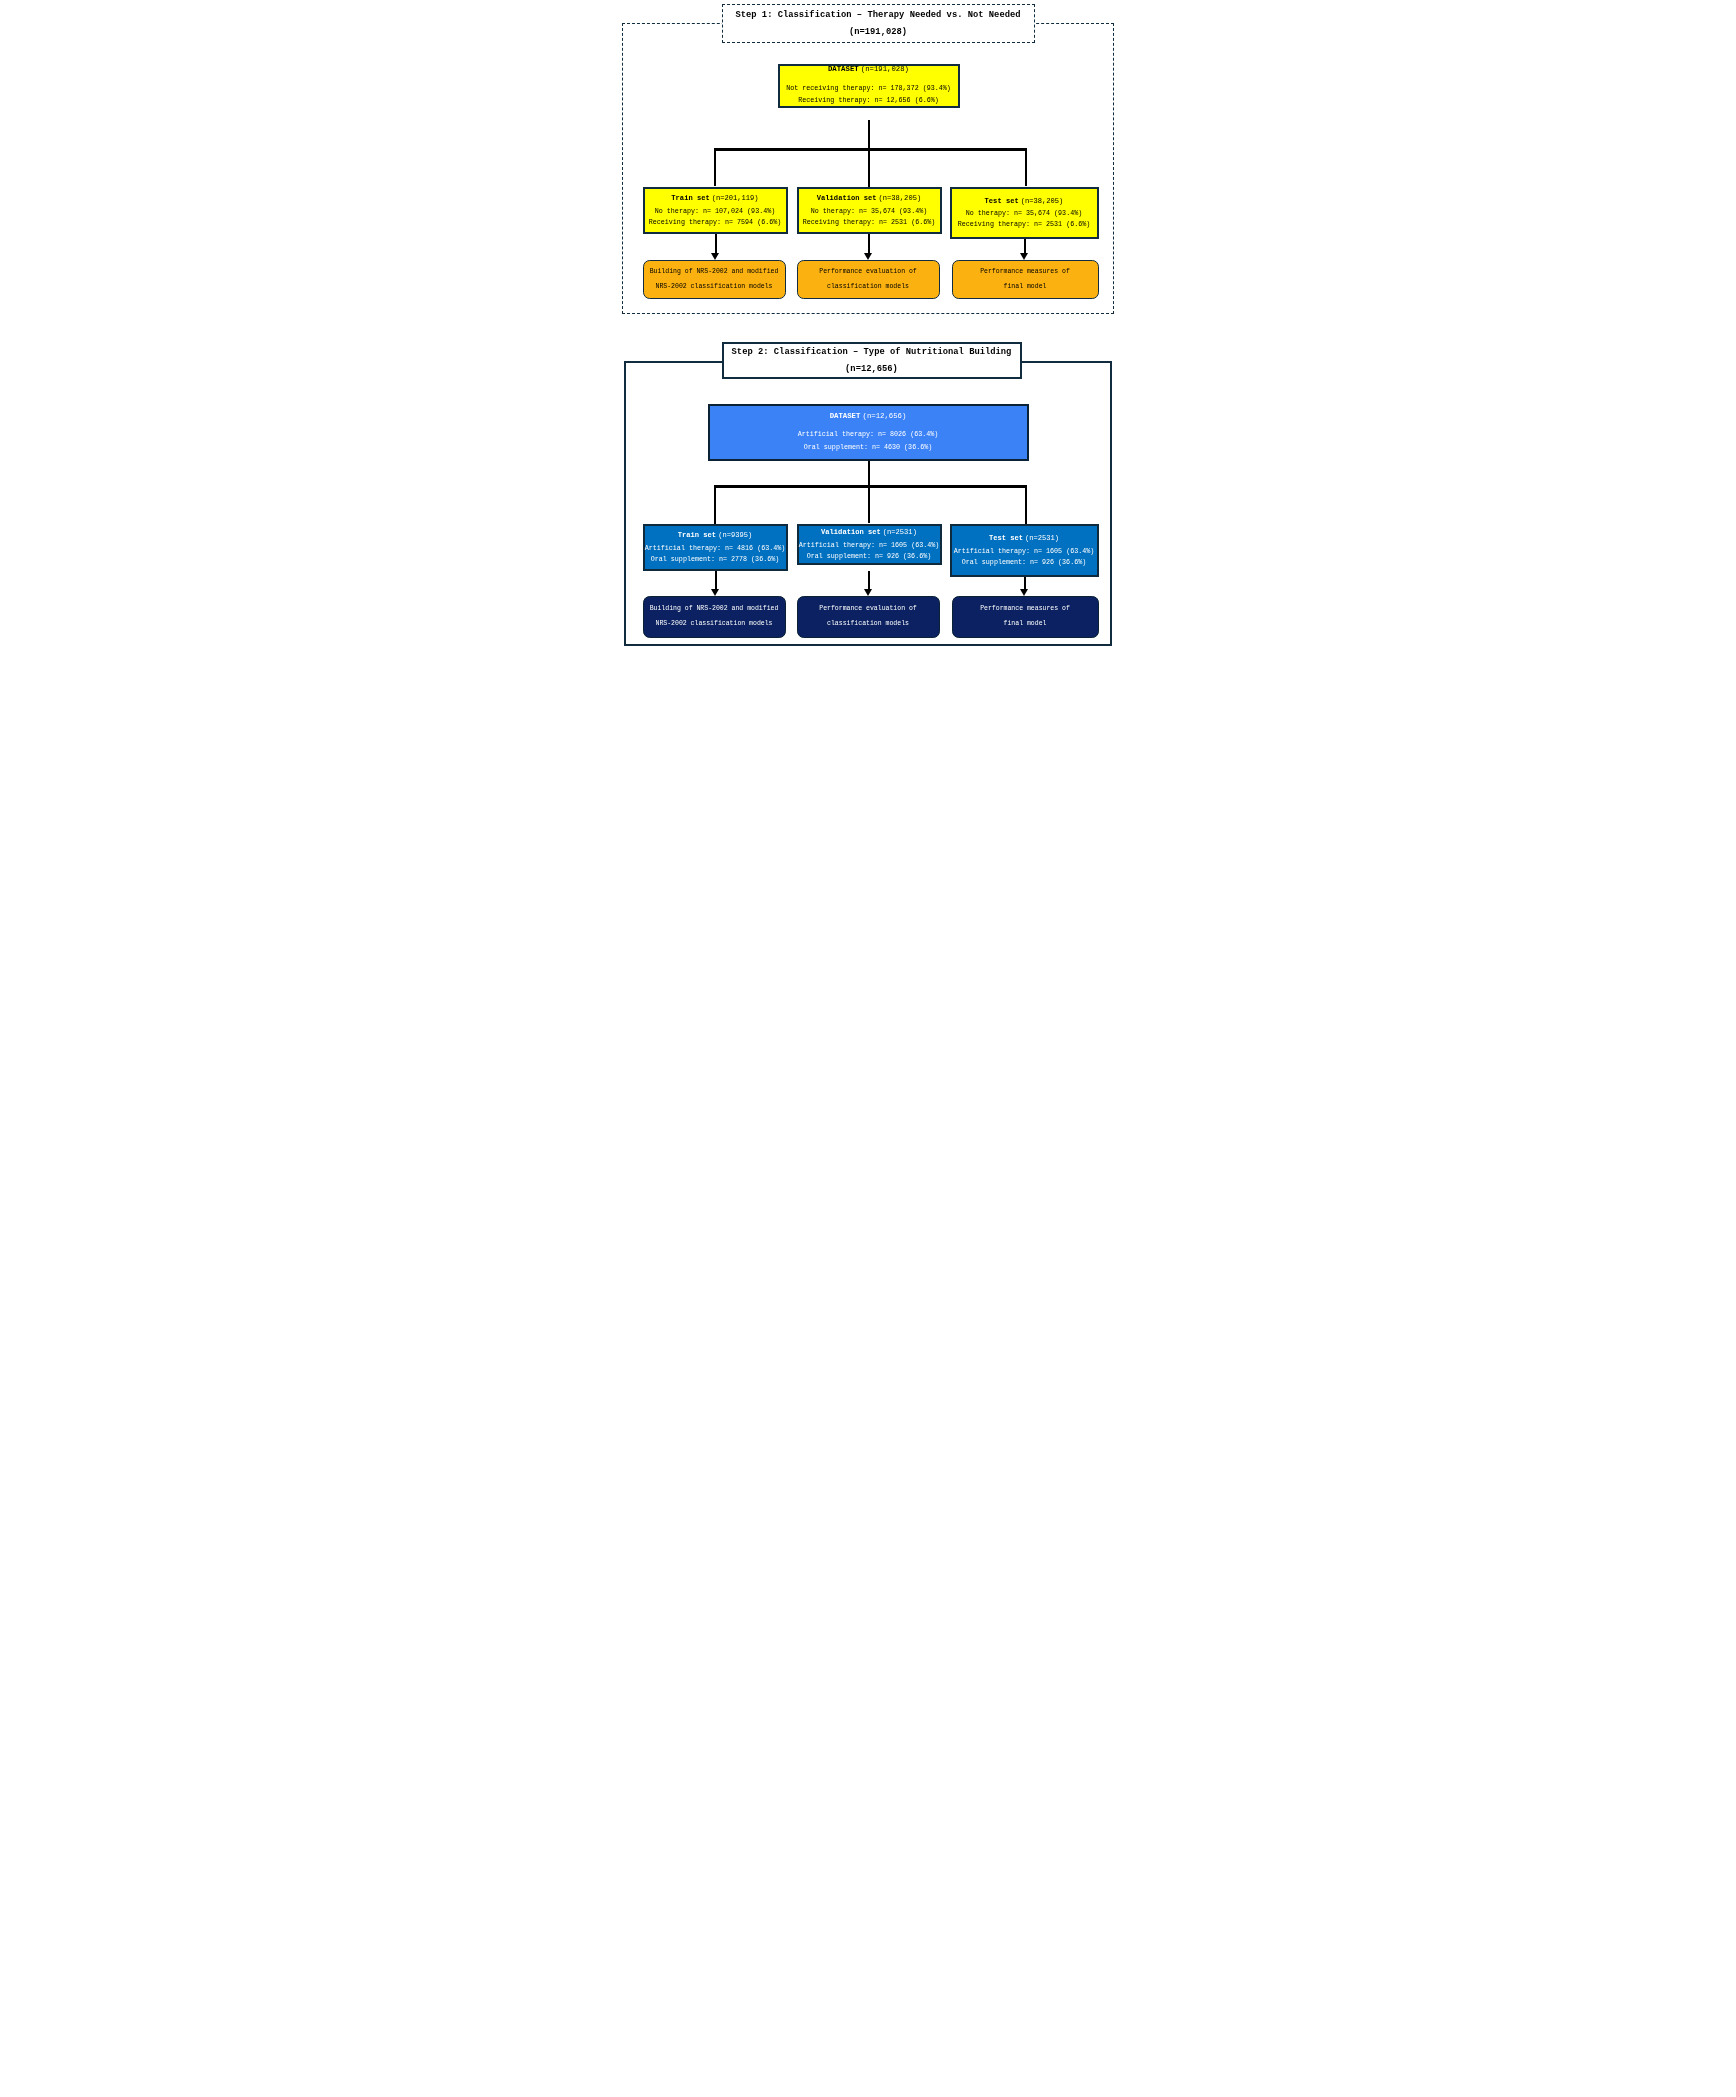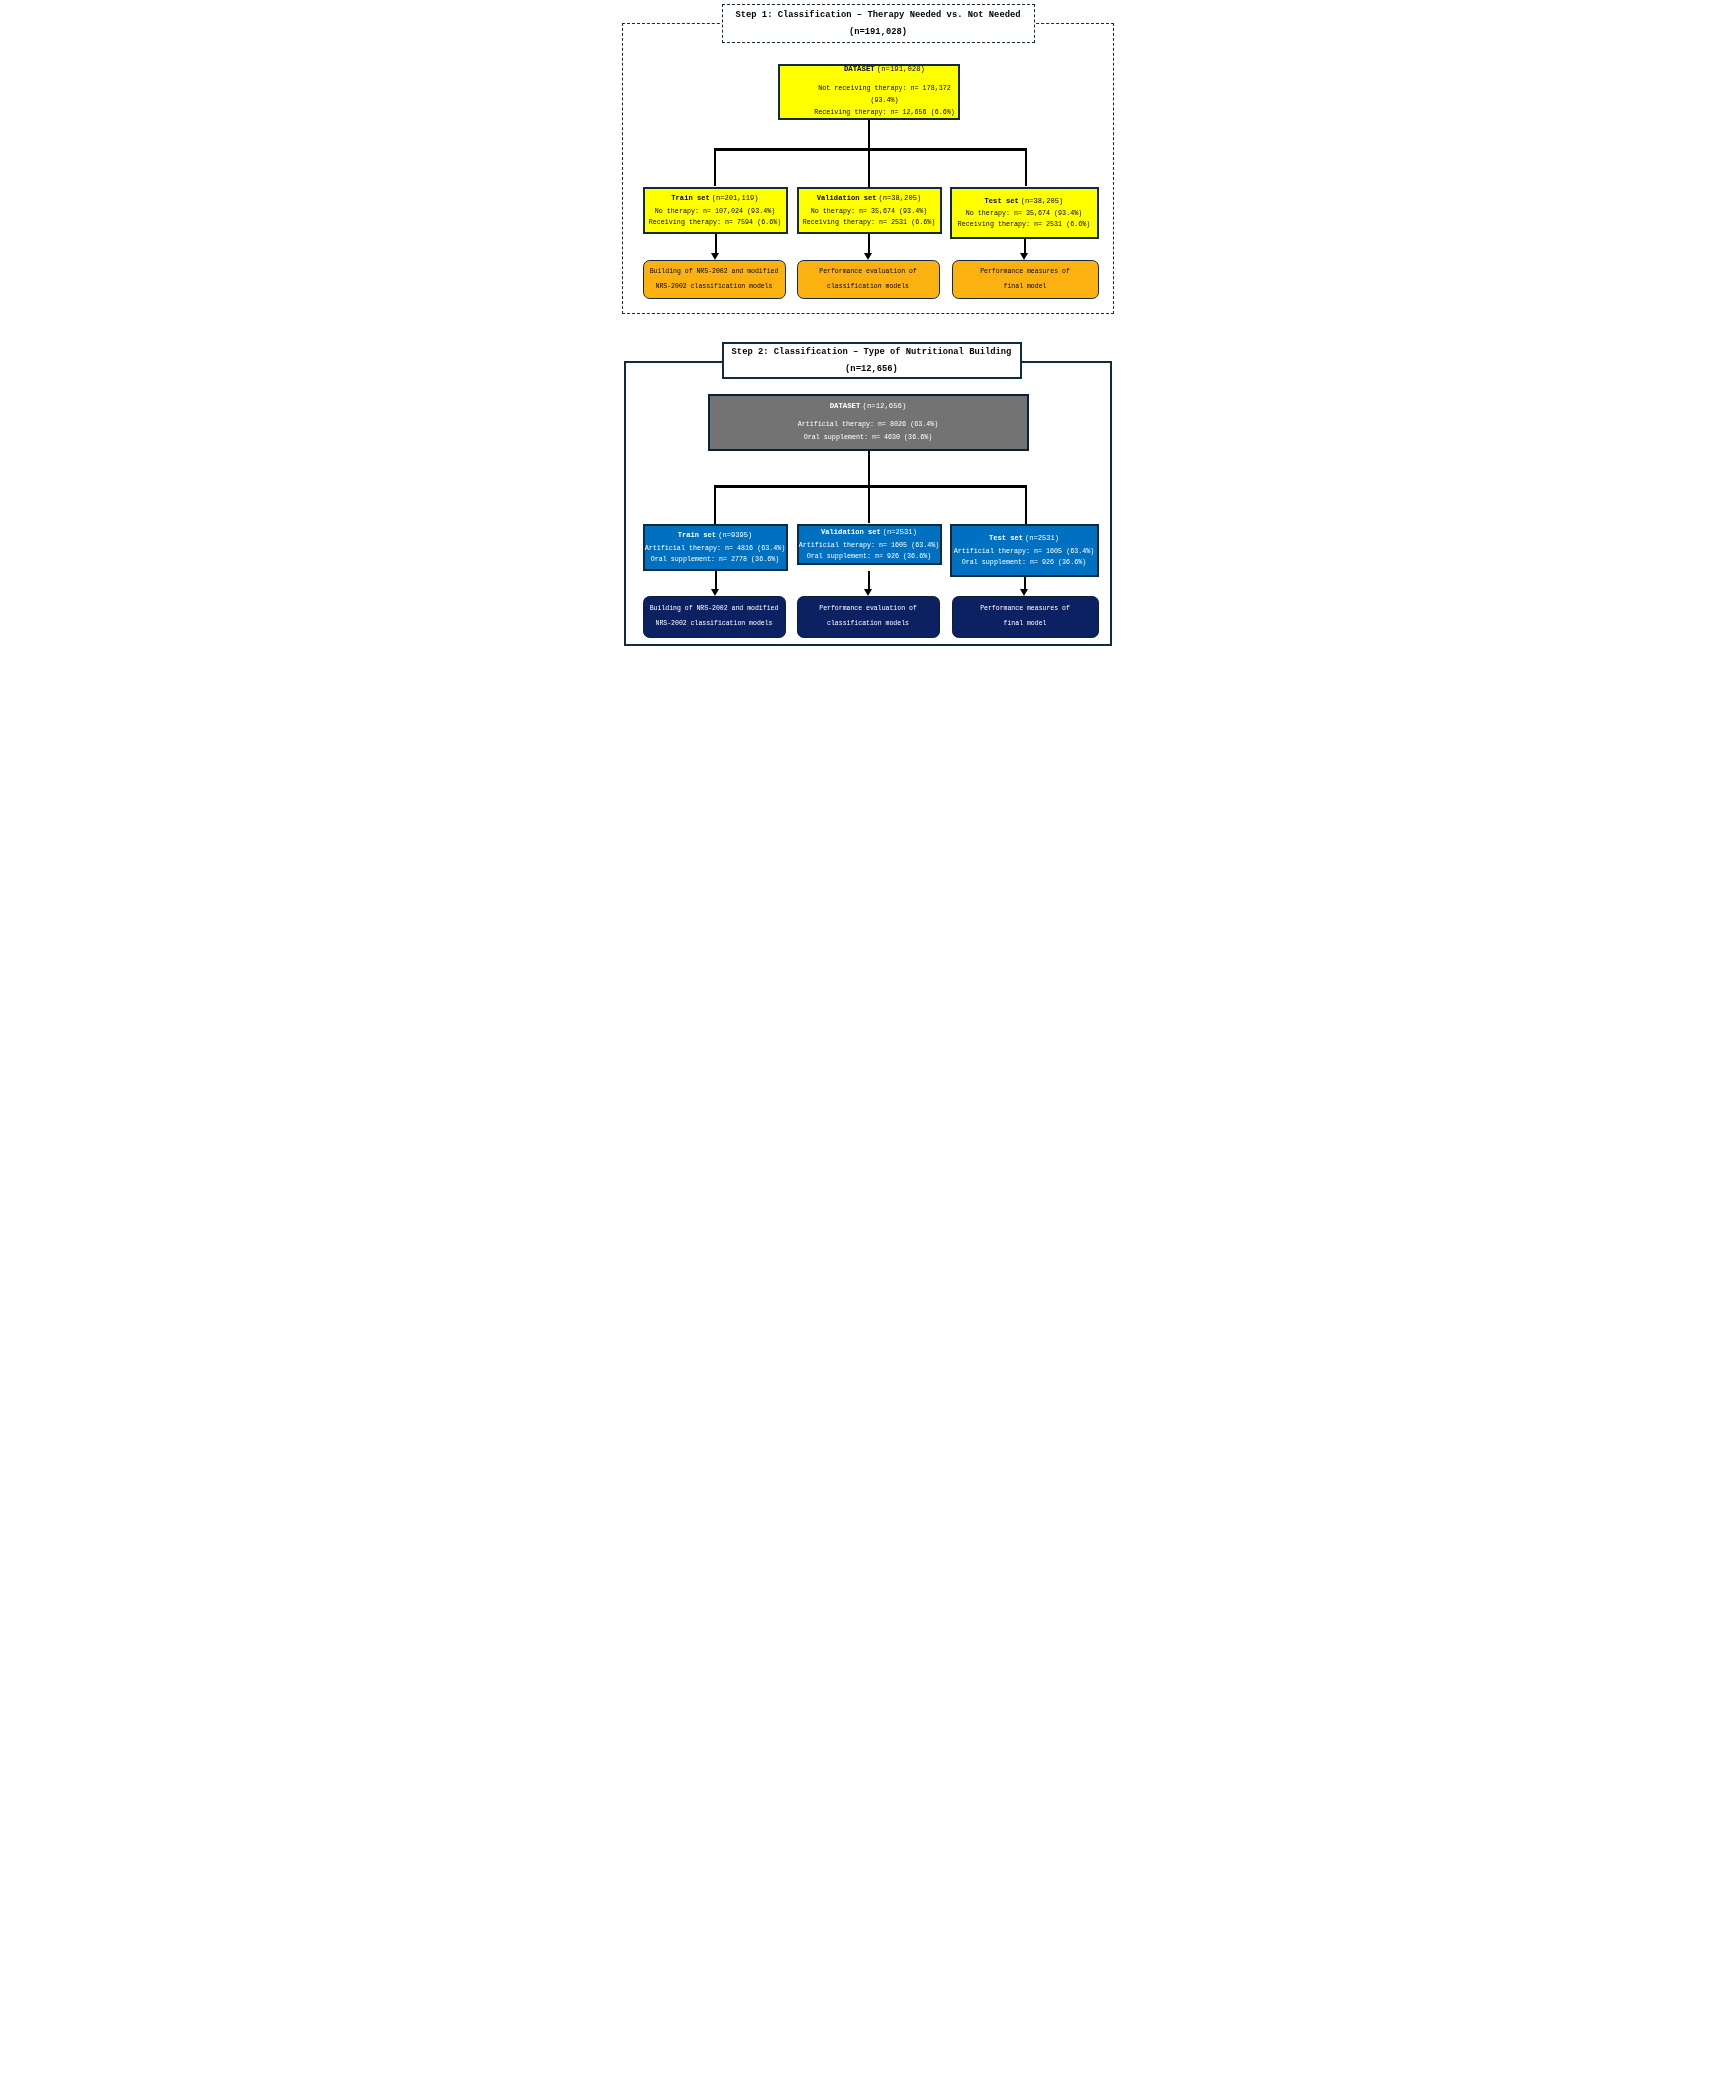--- a/index.html
+++ b/index.html
@@ -14,22 +14,22 @@
   #region2{left:7.6px;top:361px;width:488px;height:285px;border:2.5px solid #102c3e;background:transparent;z-index:1;}
   
   .steptitle{
     background:#ffffff;z-index:4;display:flex;flex-direction:column;justify-content:center;align-items:center;
     text-align:center;font-weight:700;font-size:8.8px;line-height:1.85;
   }
   #title1{left:105px;top:4.2px;width:313px;height:39px;border:1.7px dashed #102c3e;}
   #title2{left:105px;top:342px;width:300px;height:37px;border:2.1px solid #102c3e;}
   
   .dsbox{z-index:3;display:flex;flex-direction:column;justify-content:center;align-items:center;text-align:center;}
-  #ds1{left:161px;top:64px;width:182px;height:56px;background:#ffff00;border:2.1px solid #102c3e;padding-left:32px;}
-  #ds2{left:91px;top:394px;width:321px;height:57px;background:#737373;border:2.1px solid #0a2233;color:#ffffff;}
+  #ds1{left:161px;top:64px;width:182px;height:44px;background:#ffff00;border:2.1px solid #102c3e;}
+  #ds2{left:91px;top:404px;width:321px;height:57px;background:#3b82f6;border:2.1px solid #0a2233;color:#ffffff;}
   .dshead{font-size:7.3px;margin-bottom:8.4px;}
   .dsline{font-size:6.7px;line-height:1.85;}
   .lbl{font-weight:700;}
   .nv{margin-left:0.30em;font-weight:400;}
   
   .split{z-index:3;display:flex;flex-direction:column;justify-content:center;align-items:center;text-align:center;padding-top:0.8px;}
   .split .shead{font-size:7.1px;margin-bottom:3.8px;}
   .split .sline{font-size:6.7px;line-height:1.62;}
   .ysplit{background:#ffff00;border:2.1px solid #102c3e;}
   .bsplit{background:#0070c0;border:2.1px solid #0e2a3c;color:#ffffff;}

